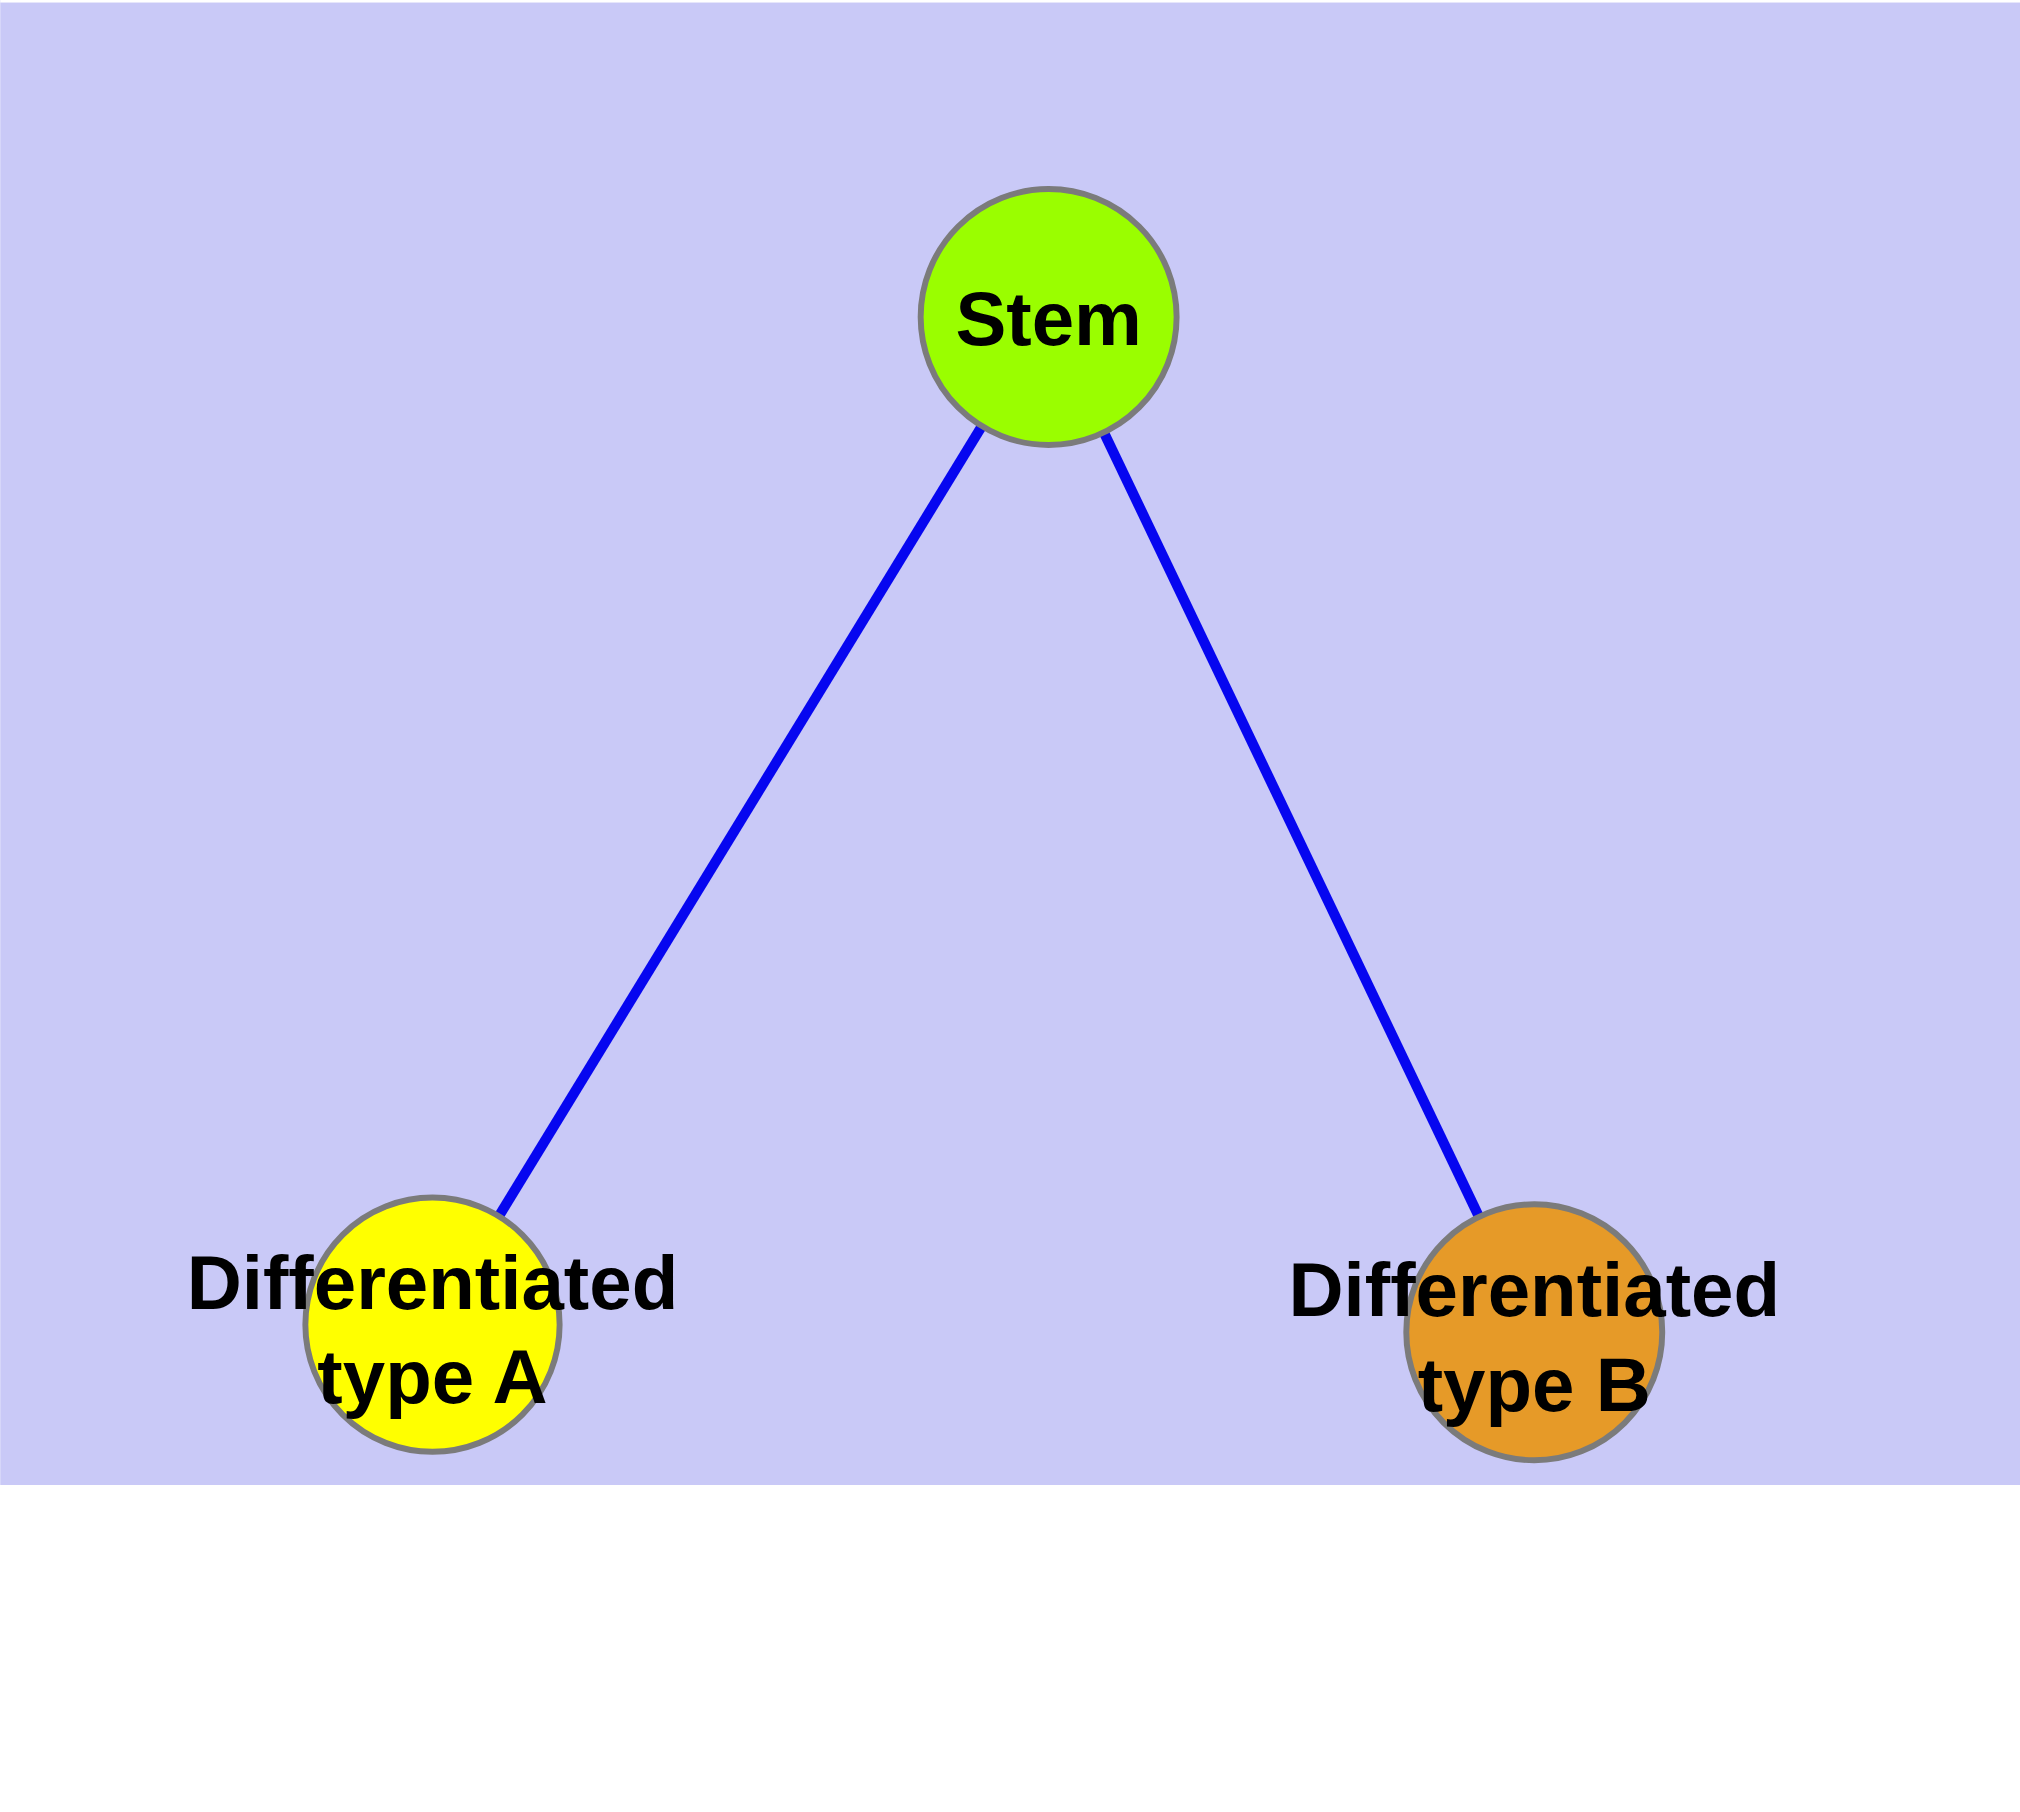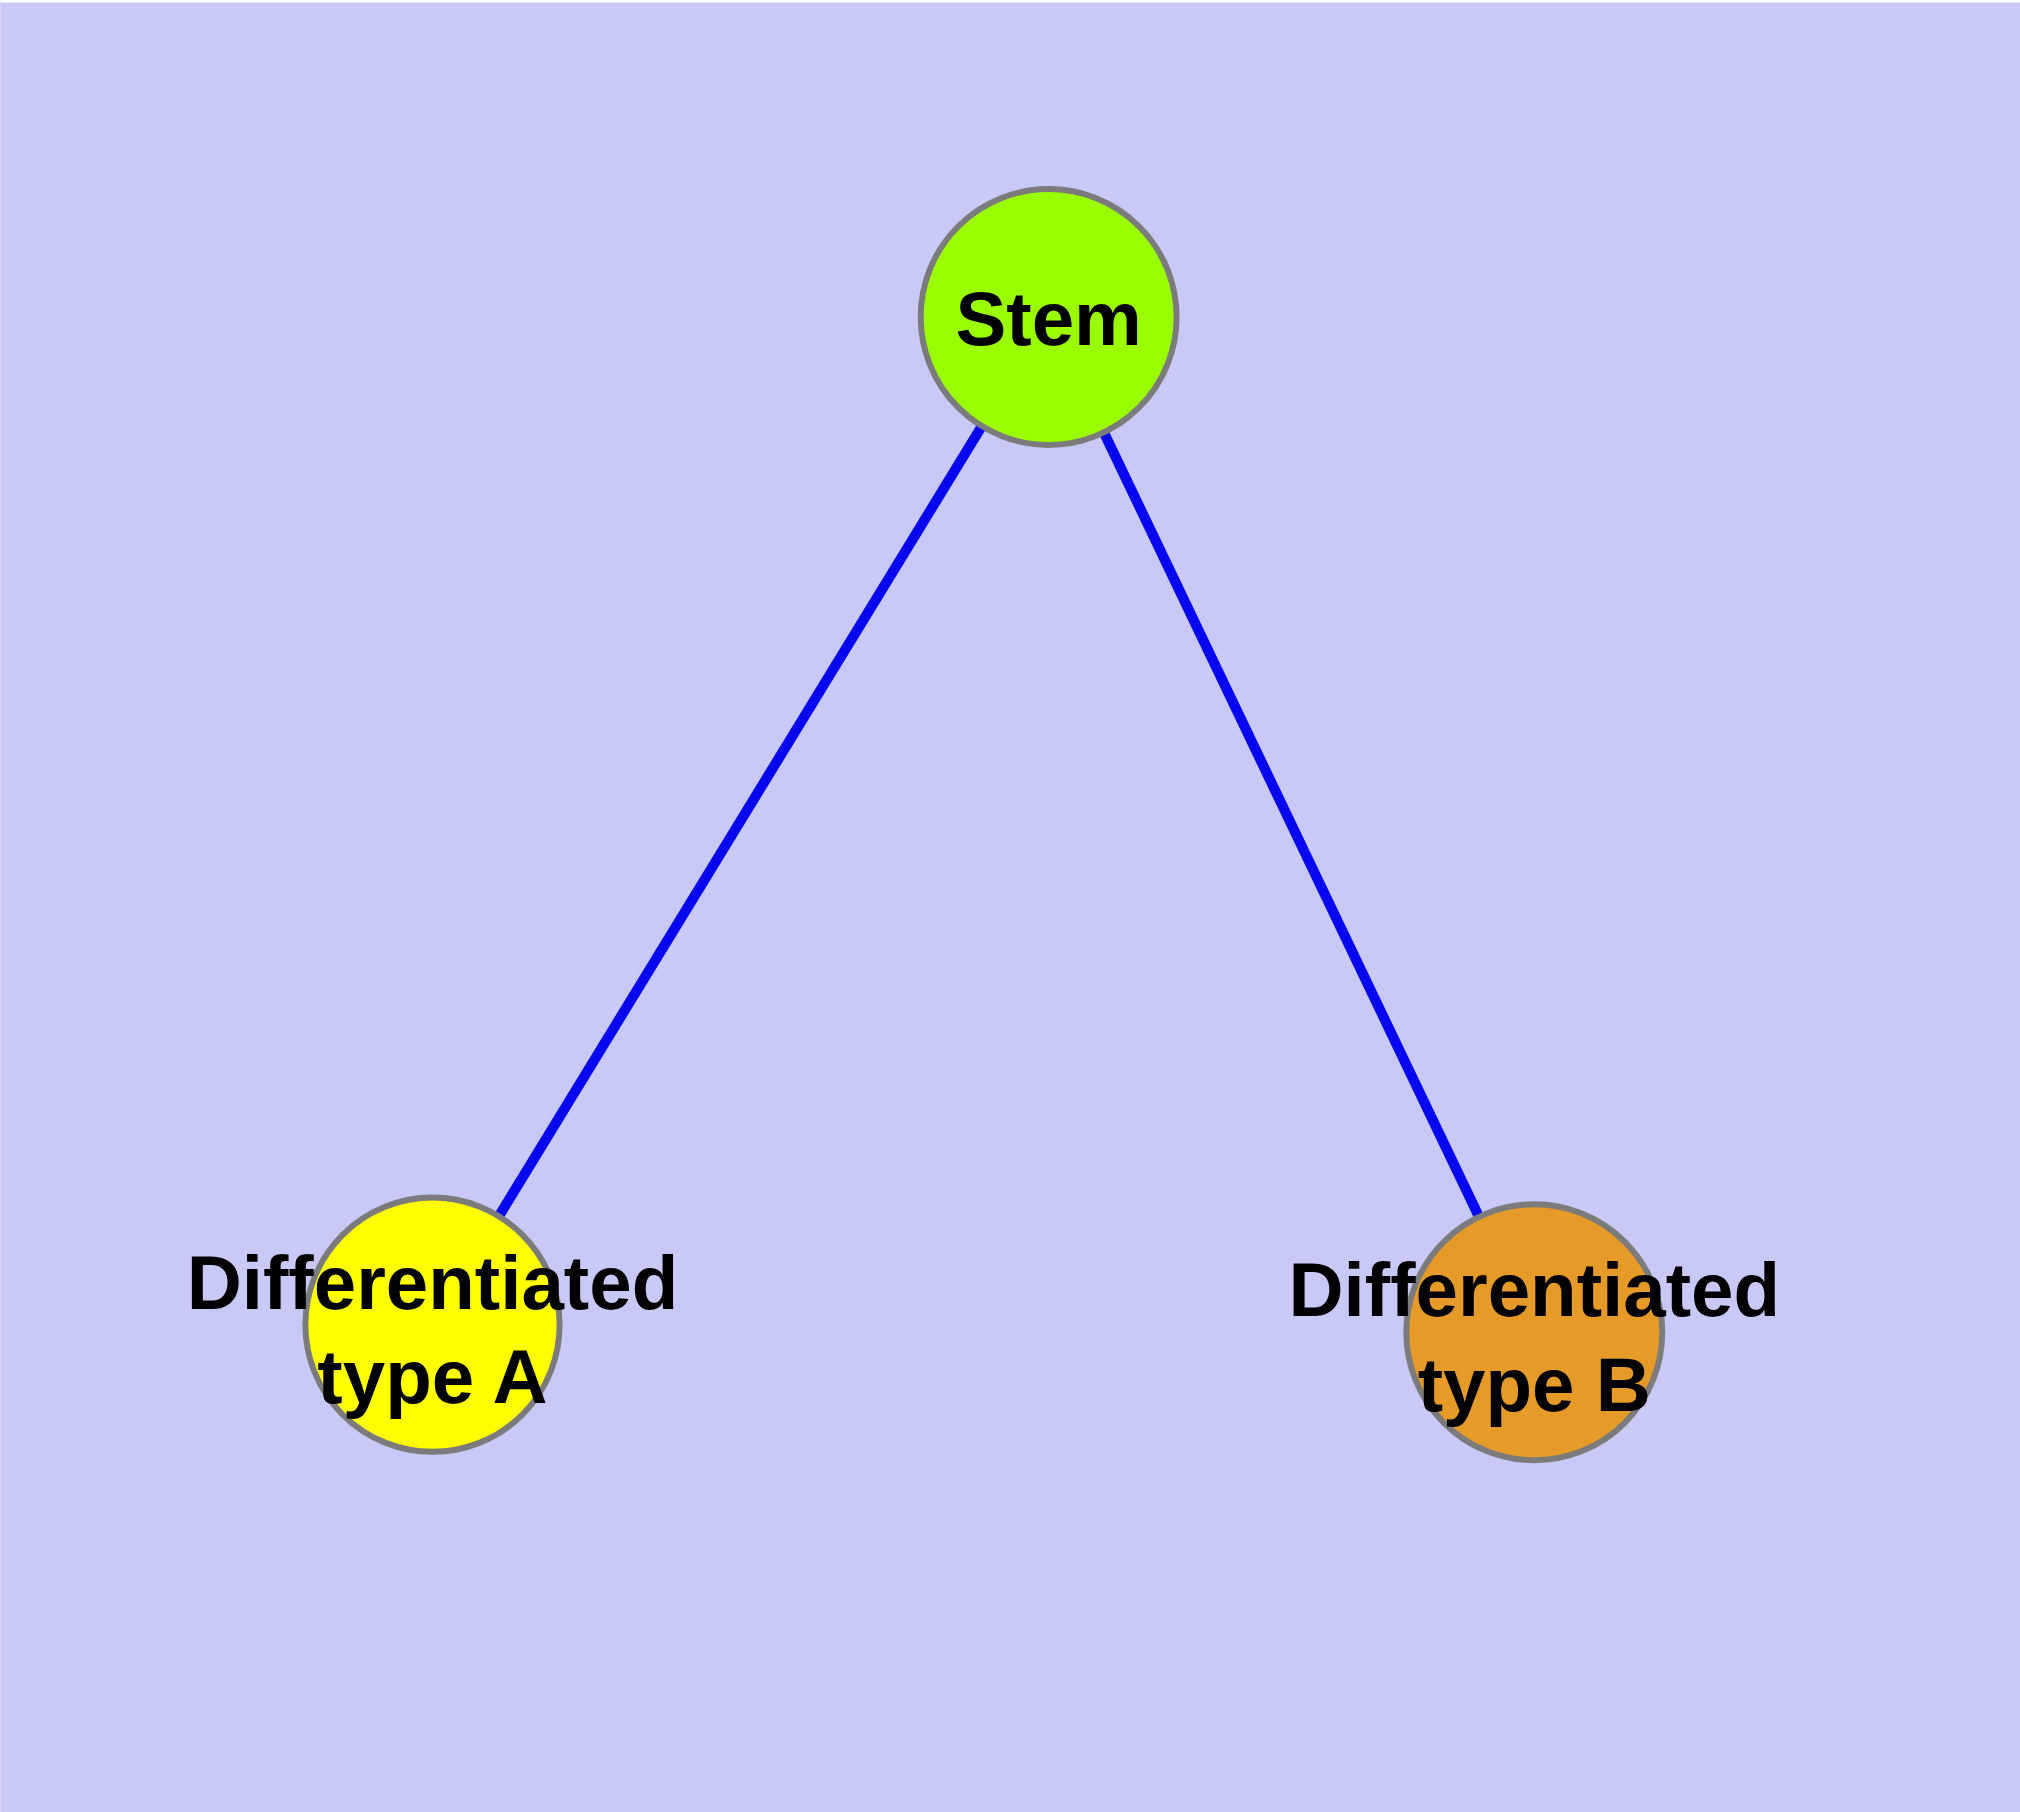--- a/index.html
+++ b/index.html
@@ -2,21 +2,21 @@
 <html style="font-size:13.6px"><head>
 <meta charset="utf-8">
 <style>
   html, body {
     margin: 0;
     padding: 0;
     background: #ffffff;
   }
   #stage {
     width: 2021px;
-    height: 1812px;
+    height: 1485px;
     position: relative;
   }
   svg#diagram {
     display: block;
     width: 2021px;
     height: 1812px;
   }
   text.node-label {
     font-family: "Liberation Sans", "DejaVu Sans", sans-serif;
     font-weight: bold;

